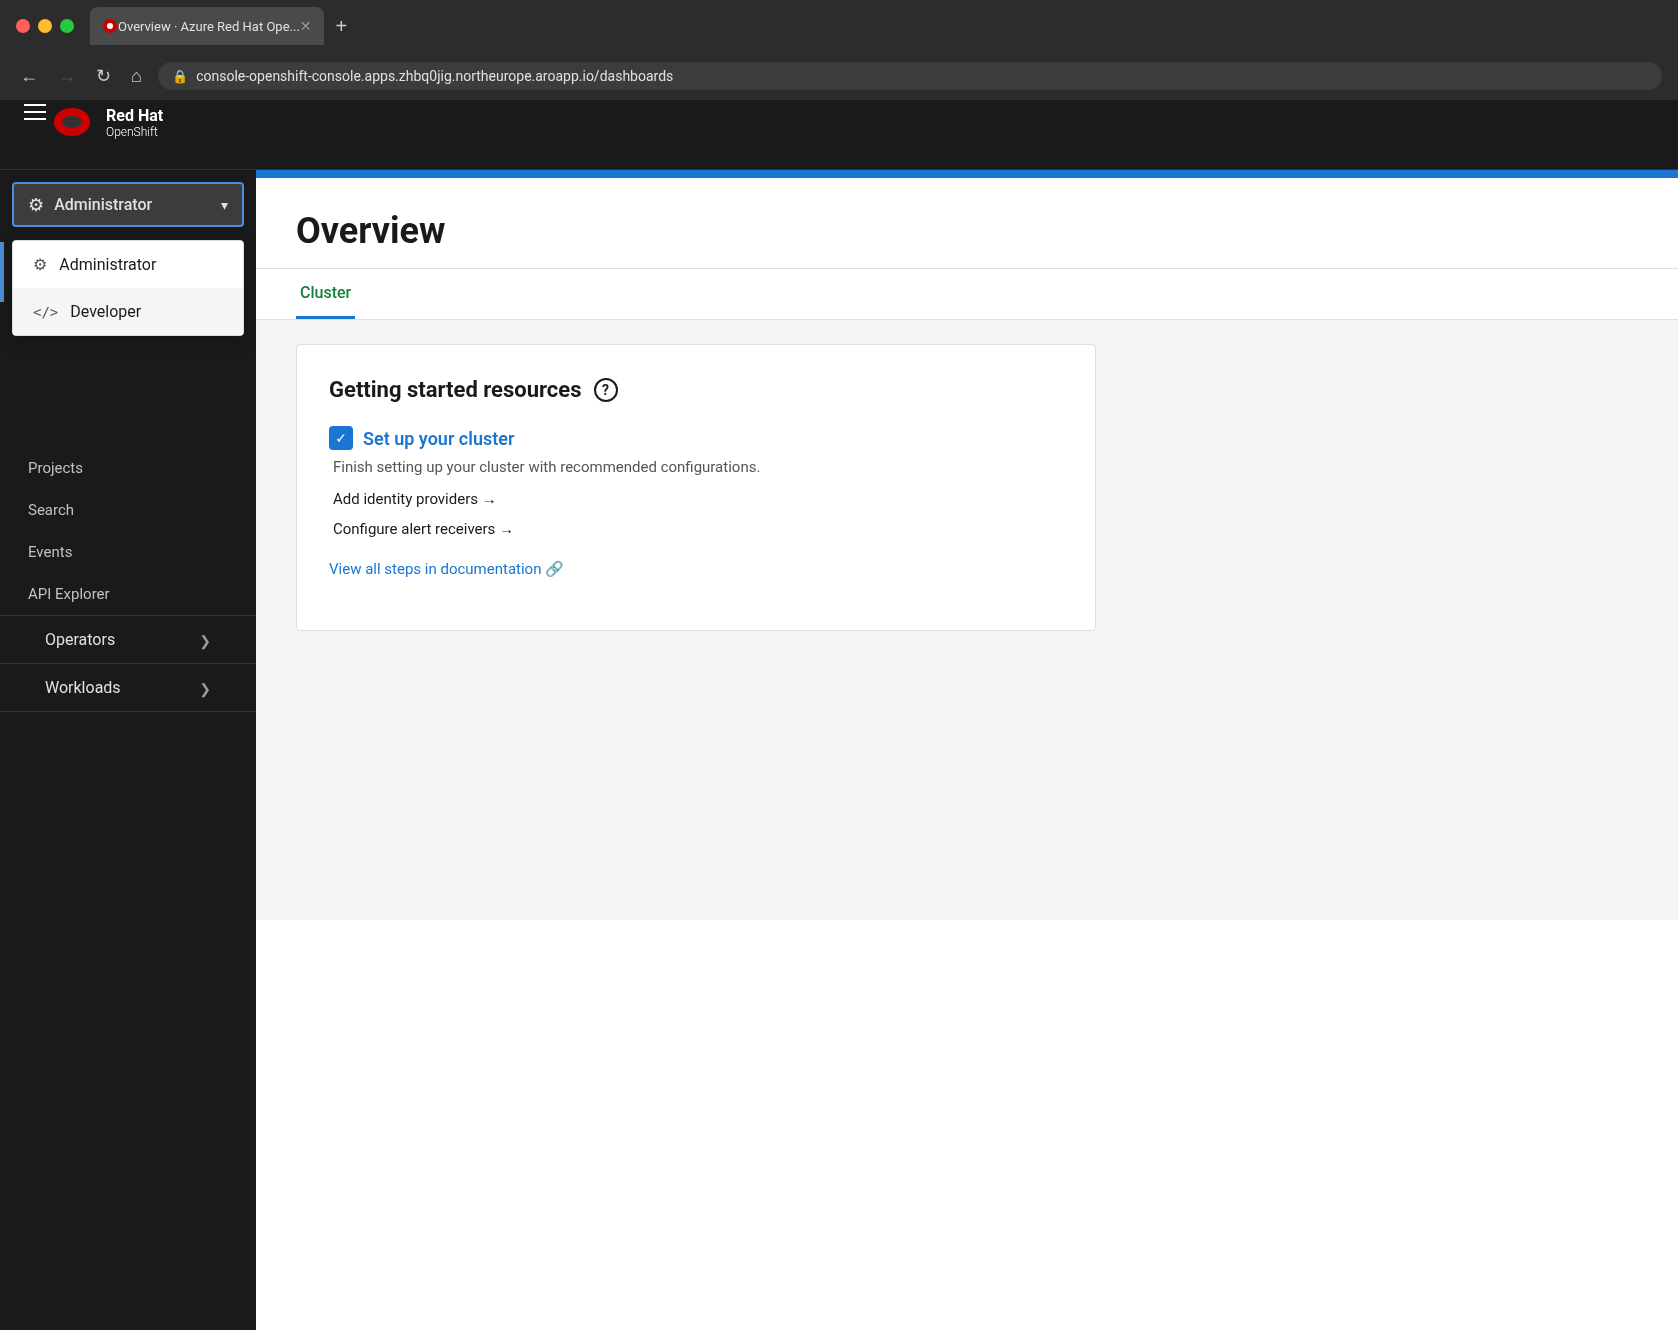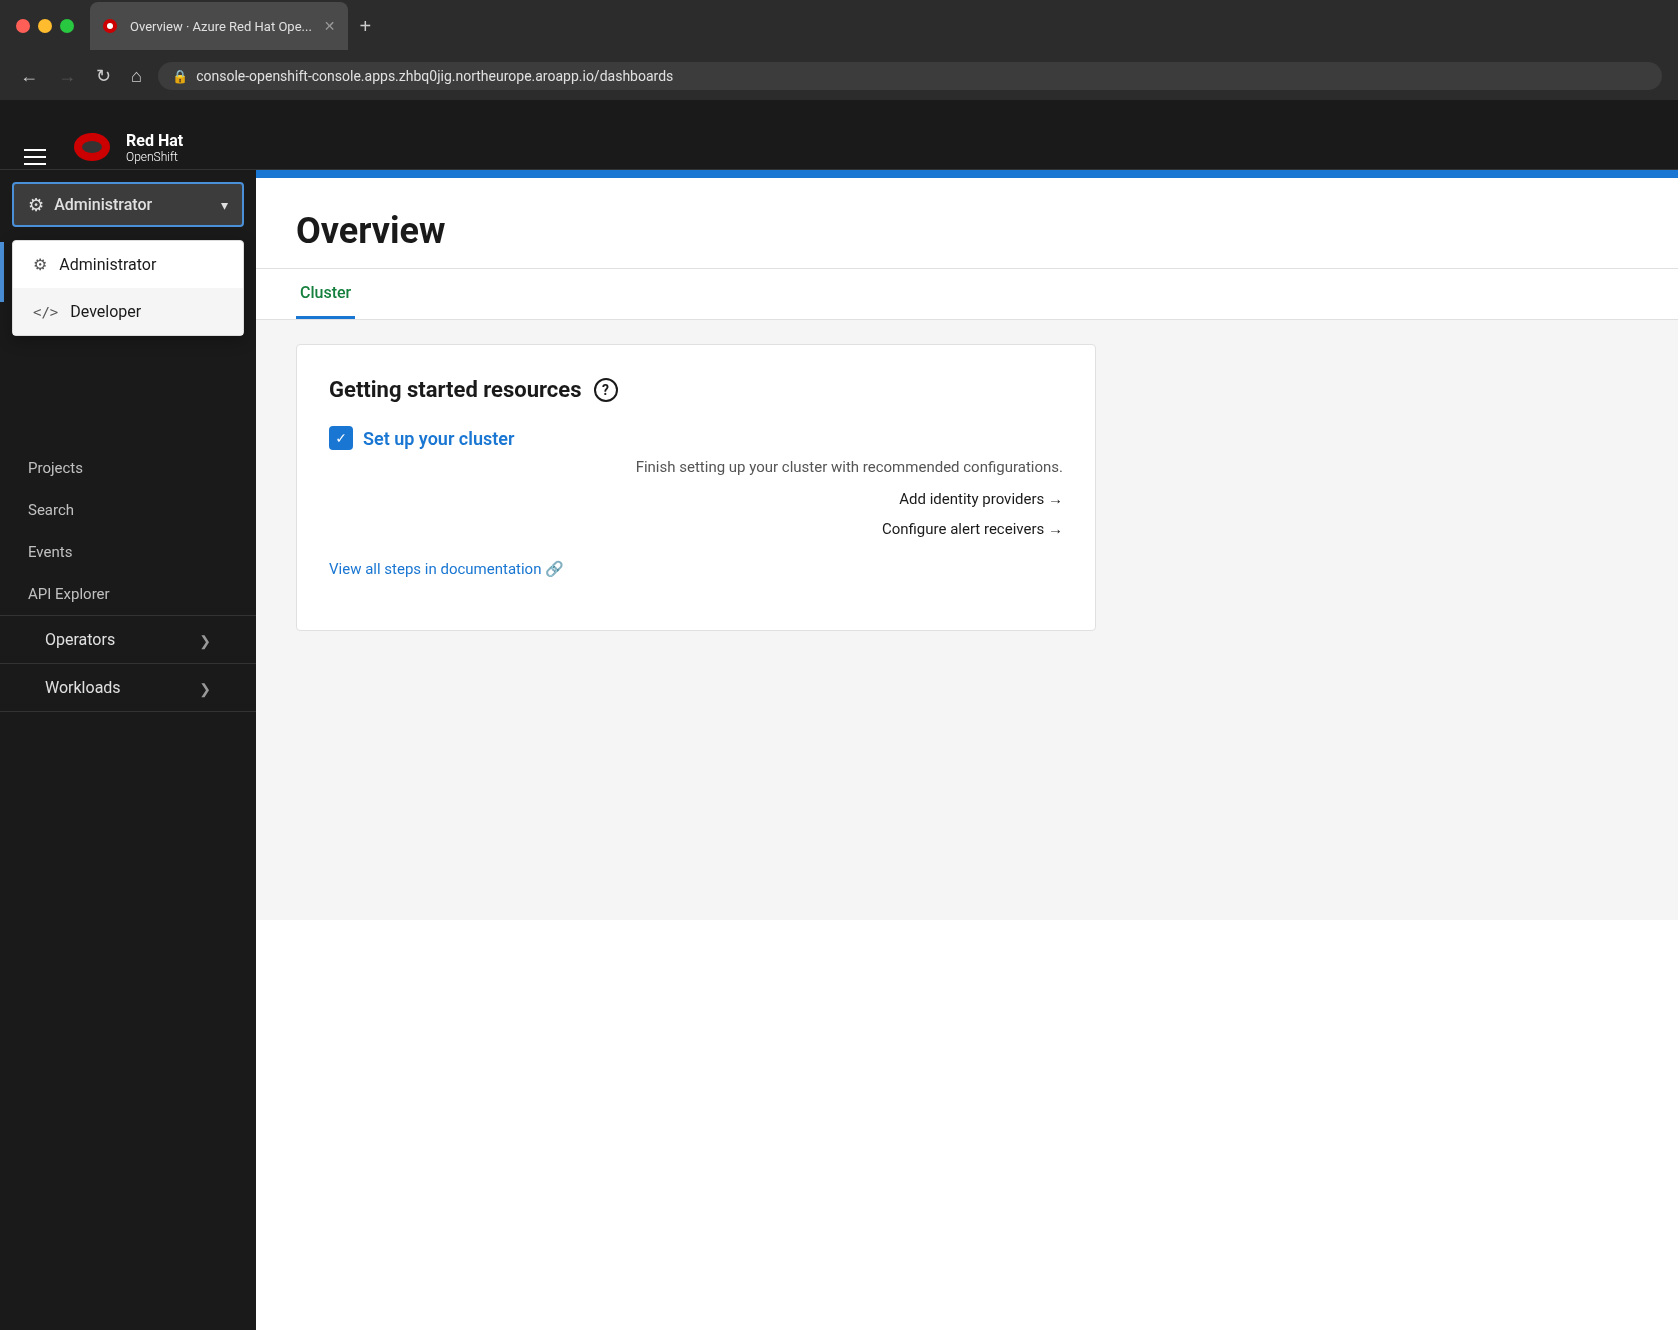--- a/index.html
+++ b/index.html
@@ -7,37 +7,37 @@
 
     
     .browser-chrome { background: #2c2c2c; width: 100%; }
     .browser-titlebar { display: flex; align-items: center; padding: 10px 16px; gap: 8px; height: 52px; }
     .traffic-lights { display: flex; gap: 8px; align-items: center; }
     .traffic-light { width: 14px; height: 14px; border-radius: 50%; cursor: pointer; }
     .traffic-light.red { background: #ff5f57; }
     .traffic-light.yellow { background: #febc2e; }
     .traffic-light.green { background: #28c840; }
     .tab-bar { display: flex; align-items: center; gap: 4px; flex: 1; margin-left: 8px; }
-    .tab { display: flex; align-items: center; gap: 12px; background: #3c3c3c; border-radius: 8px 8px 0 0; padding: 6px 12px; color: #e0e0e0; font-size: 13px; min-width: 220px; max-width: 280px; height: 48px; }
+    .tab { display: flex; align-items: center; gap: 0; background: #3c3c3c; border-radius: 8px 8px 0 0; padding: 6px 12px; color: #e0e0e0; font-size: 13px; min-width: 220px; max-width: 280px; height: 38px; }
     .tab.active { background: #4a4a4a; }
     .tab-favicon { width: 16px; height: 16px; }
     .tab-title { flex: 1; overflow: hidden; text-overflow: ellipsis; white-space: nowrap; }
     .tab-close { color: #999; cursor: pointer; font-size: 14px; }
     .tab-new { color: #ccc; background: none; border: none; font-size: 20px; cursor: pointer; padding: 4px 8px; }
 
     .browser-toolbar { display: flex; align-items: center; padding: 6px 16px; gap: 12px; background: #2c2c2c; height: 48px; }
     .nav-btn { background: none; border: none; color: #ccc; font-size: 18px; cursor: pointer; padding: 4px; border-radius: 4px; }
     .nav-btn.disabled { color: #555; }
     .address-bar { flex: 1; display: flex; align-items: center; background: #3c3c3c; border-radius: 20px; padding: 6px 14px; gap: 8px; }
     .lock-icon { color: #9e9e9e; font-size: 13px; }
     .address-text { color: #e0e0e0; font-size: 14px; }
 
     
     .app { display: flex; flex-direction: column; height: calc(1330px - 100px); }
-    .app-header { background: #1a1a1a; display: flex; align-items: flex-end; padding: 0 20px; height: 70px; gap: 20px; border-bottom: 1px solid #333; }
+    .app-header { background: #1a1a1a; display: flex; align-items: flex-start; padding: 0 20px; height: 70px; border-bottom: 1px solid #333; }
     .hamburger { display: flex; flex-direction: column; gap: 5px; cursor: pointer; padding: 4px; }
     .hamburger span { display: block; width: 22px; height: 2px; background: white; }
     .logo-area { display: flex; align-items: center; gap: 12px; }
     .brand-text { color: white; }
     .brand-text .brand-top { font-weight: 700; font-size: 16px; }
     .brand-text .brand-bottom { font-size: 12px; font-weight: 300; }
 
     
     .main-layout { display: flex; flex: 1; overflow: hidden; }
 
@@ -66,21 +66,21 @@
     
     .main-content { flex: 1; background: white; overflow-y: auto; }
     .main-content-header { background: #1976d2; height: 8px; }
     .content-area { padding: 0; }
     .page-title-section { padding: 32px 40px 16px; border-bottom: 1px solid #e0e0e0; }
     .page-title { font-size: 36px; font-weight: 700; color: #1a1a1a; }
     .page-tabs { display: flex; padding: 0 40px; border-bottom: 1px solid #e0e0e0; }
     .page-tab { padding: 14px 4px; margin-right: 28px; font-size: 16px; color: #888; cursor: pointer; border-bottom: 3px solid transparent; }
     .page-tab.active { color: #15803d; border-bottom: 3px solid #1976d2; font-weight: 500; }
     .page-content { padding: 24px 40px; background: #f5f5f5; min-height: 600px; }
-    .card { background: white; border-radius: 4px; border: 1px solid #e0e0e0; padding: 32px; max-width: 800px; text-align: right; }
+    .card { background: white; border-radius: 4px; border: 1px solid #e0e0e0; padding: 32px; max-width: 800px; }
     .card-title-row { display: flex; align-items: center; gap: 12px; margin-bottom: 24px; }
     .card-title { font-size: 22px; font-weight: 700; color: #1a1a1a; }
     .help-icon { width: 24px; height: 24px; border: 2px solid #1a1a1a; border-radius: 50%; display: flex; align-items: center; justify-content: center; font-size: 14px; font-weight: 700; color: #1a1a1a; cursor: pointer; }
     .cluster-item { margin-bottom: 20px; }
     .cluster-item-header { display: flex; align-items: center; gap: 10px; margin-bottom: 8px; }
     .check-icon { width: 24px; height: 24px; background: #1976d2; border-radius: 4px; display: flex; align-items: center; justify-content: center; color: white; font-size: 14px; }
     .cluster-item-title { font-size: 18px; color: #1976d2; font-weight: 600; cursor: pointer; }
     .cluster-item-desc { color: #555; font-size: 15px; margin-bottom: 8px; padding-left: 4px; }
     .cluster-link { display: block; color: #1a1a1a; font-size: 15px; padding: 6px 0; cursor: pointer; }
     .cluster-links { padding-left: 4px; }

